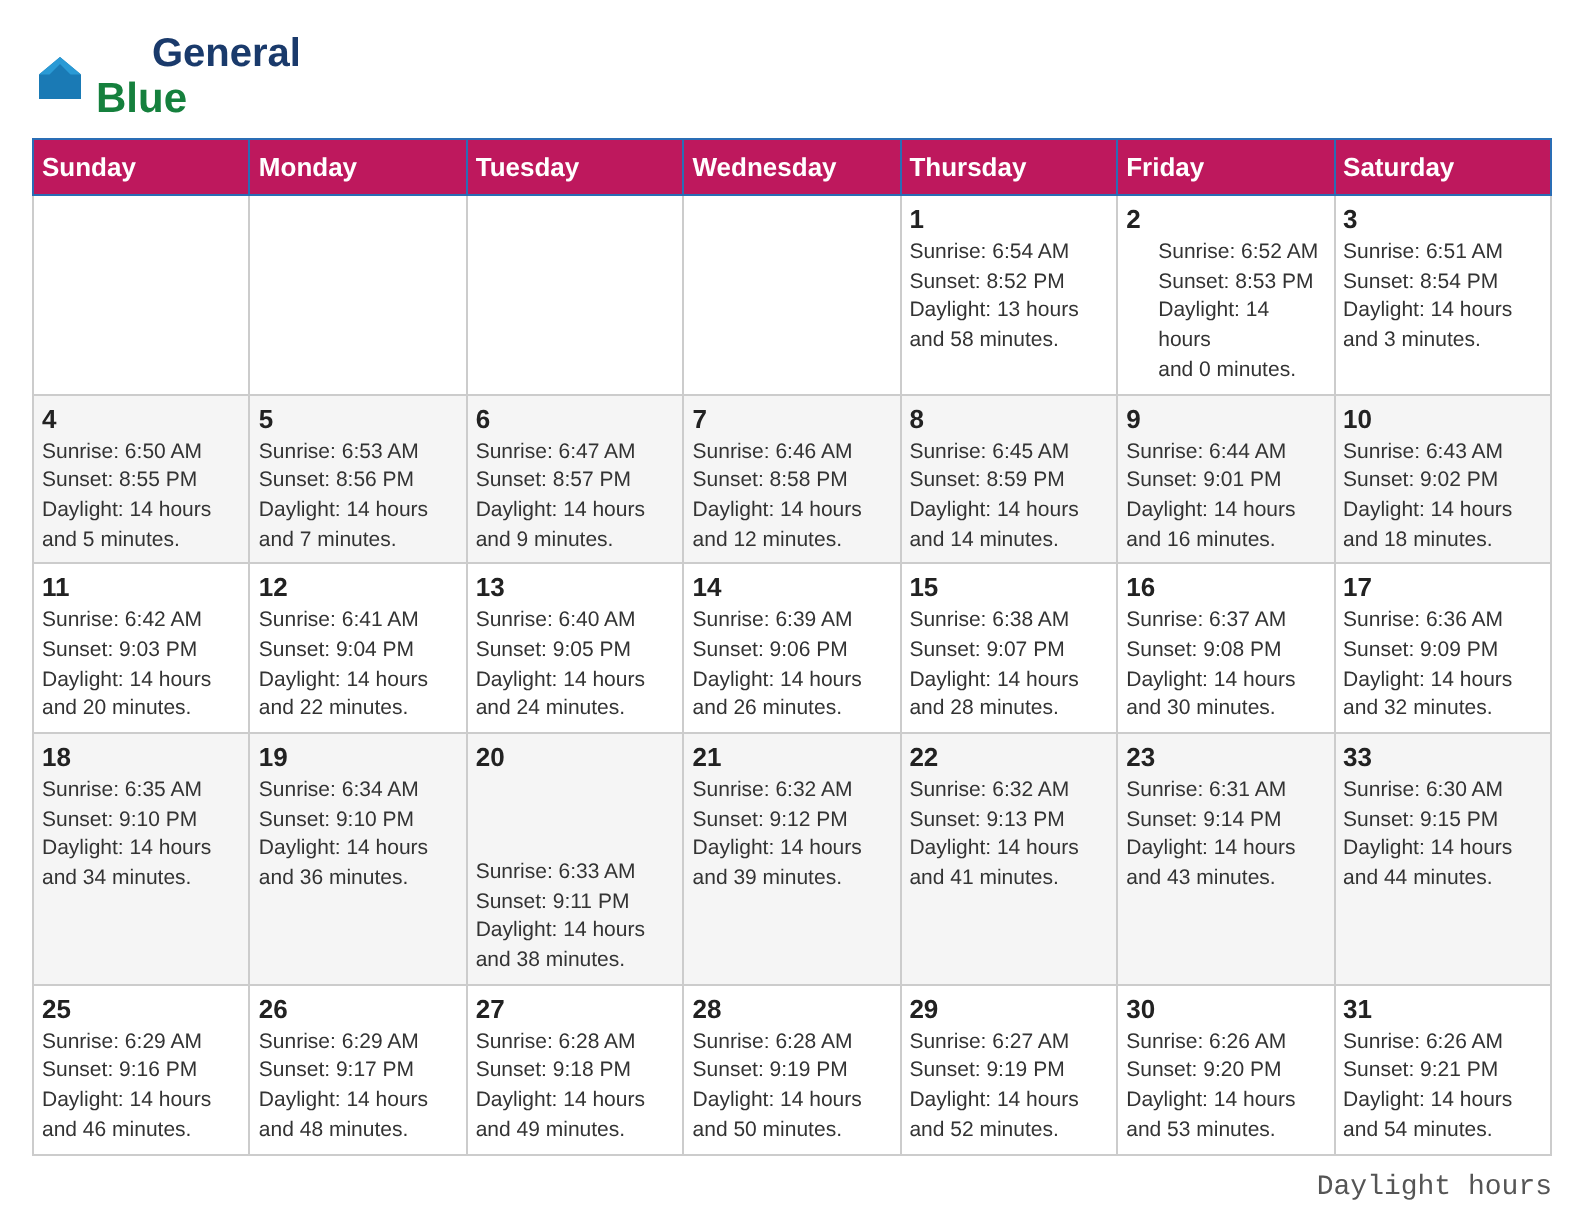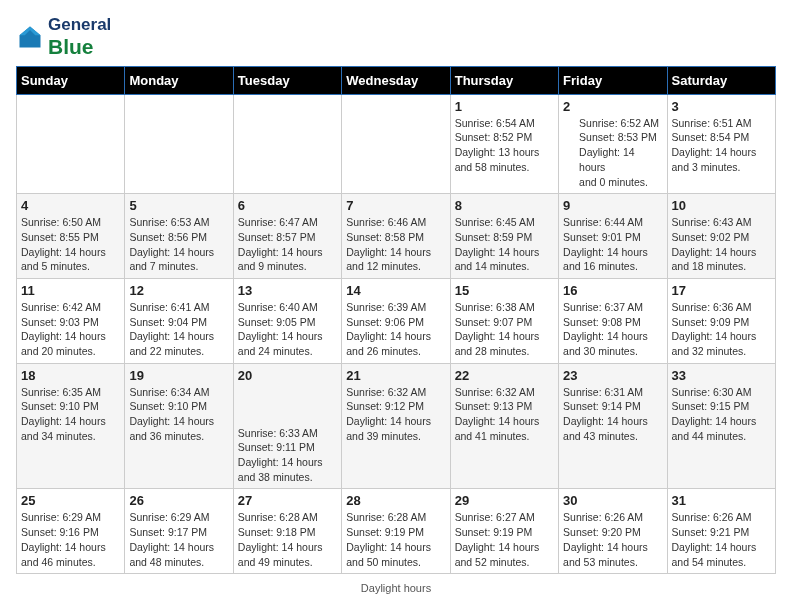--- a/index.html
+++ b/index.html
@@ -36,21 +36,21 @@
     .subtitle {
       font-size: 15px;
       color: #333;
     }
     table {
       width: 100%;
       border-collapse: collapse;
       font-size: 11px;
     }
     thead th {
-      background: #000000;
+      background: #be185d;
       color: #fff;
       padding: 6px 4px;
       text-align: left;
       font-size: 13px;
       font-weight: bold;
       border: 1px solid #2a6db5;
     }
     td {
       border: 1px solid #ccc;
       vertical-align: top;
@@ -72,36 +72,37 @@
     .day-info {
       color: #333;
       line-height: 1.4;
       font-size: 10.5px;
     }
     .empty-cell {
       background: #fff !important;
     }
     .footer-note {
       margin-top: 8px;
-      font-size: 11px;
+      font-size: 14px;
       color: #555;
-      text-align: center;
+      text-align: right;
+      font-family: Liberation Mono, monospace;
     }
   </style>
 </head>
 <body>
 
 <div class="header">
   <div class="logo">
     <svg class="logo-icon" viewBox="0 0 32 32">
       <polygon points="16,4 28,14 28,28 4,28 4,14" fill="#1a7ab5"></polygon>
       <polygon points="16,4 28,14 22,14 16,8 10,14 4,14" fill="#2a9ad5"></polygon>
     </svg>
     <div>
-      <div style="font-size:17px;font-weight:bold;color:#1a3a6b;line-height:1.1;">General</div>
+      <div style="font-size:20px;font-weight:bold;color:#1a3a6b;line-height:1.1;margin-left:28px;">General</div>
       <div style="font-size:21px;font-weight:bold;color:#15803d;line-height:1.1;">Blue</div>
     </div>
   </div>
 </div>
 
 <table>
   <thead>
     <tr>
     <th>Sunday</th>
         <th>Monday</th>

